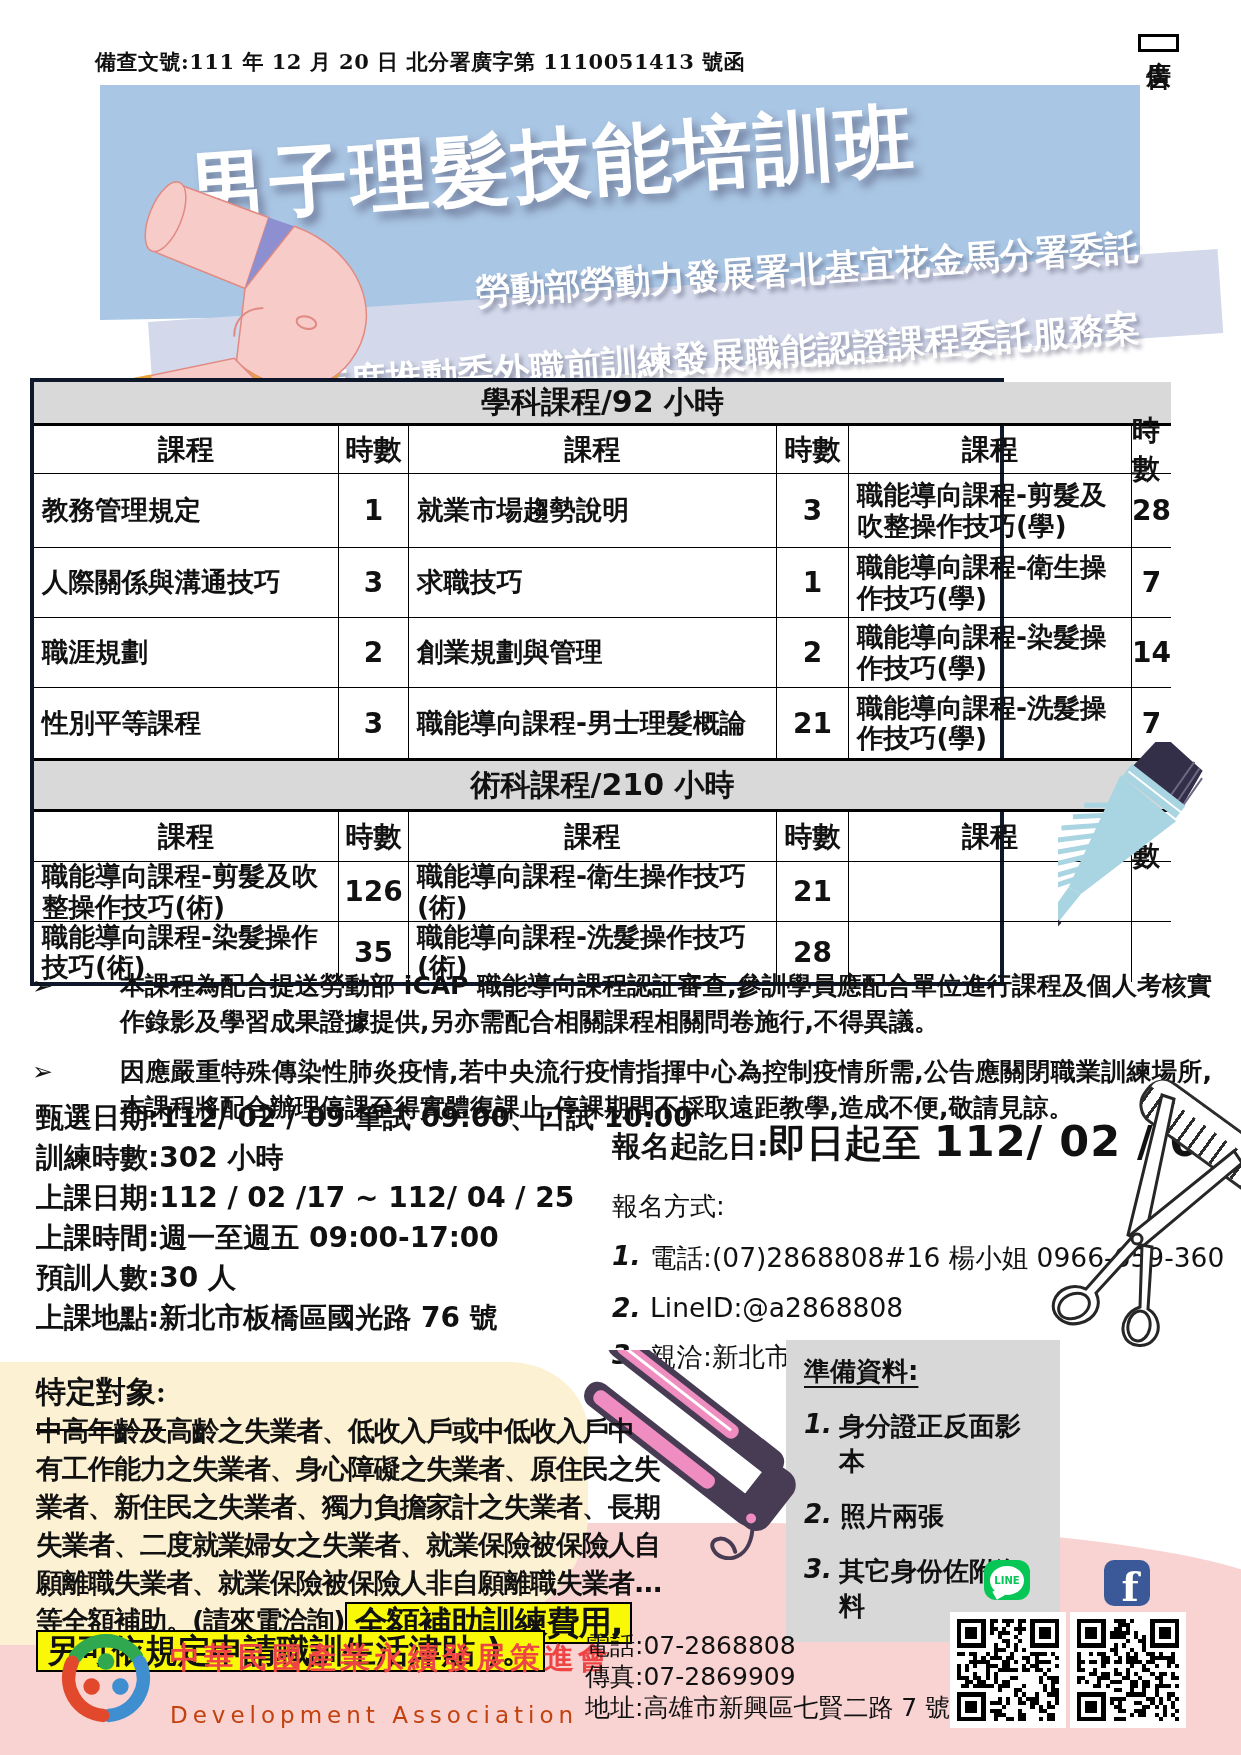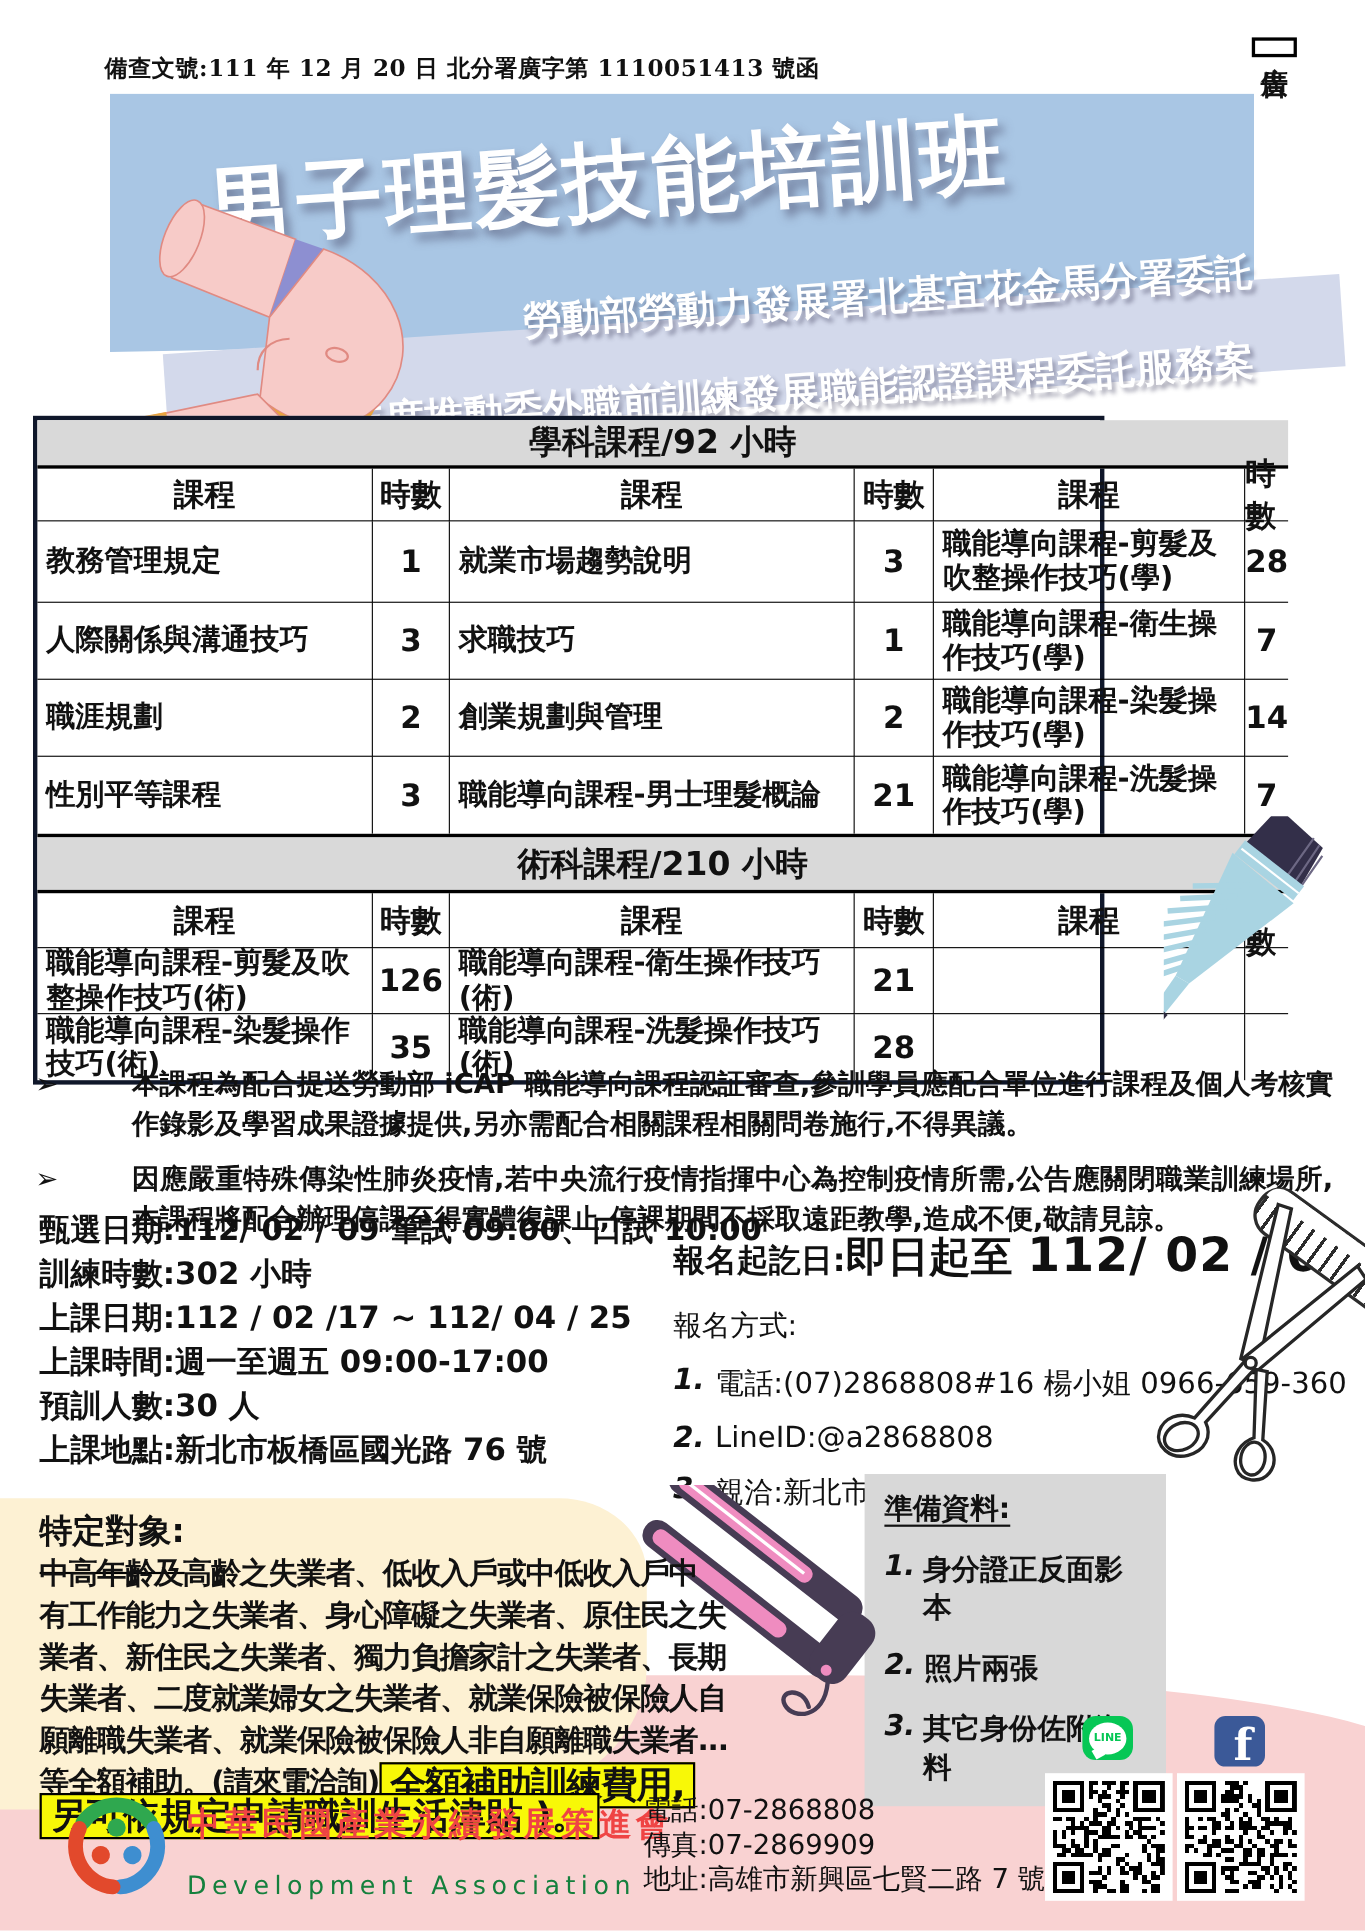--- a/index.html
+++ b/index.html
@@ -66,30 +66,30 @@
   .doc-item{margin-top:20px;display:flex;font-size:26px;font-weight:600;}
   .doc-num{font-weight:800;font-style:italic;width:36px;}
 
   
   .yellow-blob{left:-70px;top:1362px;width:658px;height:283px;background:#fdf1d3;
                border-radius:30px 80px 170px 40px / 30px 70px 130px 40px;}
   .pink-blob{left:-60px;top:1523px;width:1361px;height:320px;background:#f9d2d2;
              border-radius:46% 40% 0 0 / 110px 85px;}
 
   
-  .ta-title{left:36px;top:1372px;font-size:30px;font-weight:700;border-bottom:2.5px solid #000;padding-bottom:16px;}
+  .ta-title{left:36px;top:1372px;font-size:30px;font-weight:700;border-bottom:2.5px solid #000;padding-bottom:16px;font-family:Liberation Serif, serif;}
   .ta-body{left:36px;top:1412px;width:560px;font-size:27px;font-weight:700;line-height:38px;letter-spacing:-1px;white-space:nowrap;}
   .hl{background:#f8f807;border:2.5px solid #000;font-size:33px;font-weight:900;padding:0 8px;line-height:1.15;display:inline-block;}
   .ta-line6{display:flex;}
   .ta-hl2{left:36px;top:1630px;}
 
   
   .org-zh{left:170px;top:1638px;font-size:30px;font-weight:600;color:#ef4444;letter-spacing:4px;white-space:nowrap;}
   .org-en1{left:170px;top:1756px;font-size:23px;color:#b91c1c;letter-spacing:1.2px;white-space:nowrap;text-align:center;}
-  .org-en2{left:170px;top:1702px;font-size:23px;color:#15803d;letter-spacing:5px;white-space:nowrap;}
+  .org-en2{left:170px;top:1702px;font-size:23px;color:#c2410c;letter-spacing:5px;white-space:nowrap;}
   .contact{left:585px;top:1630px;font-size:25px;font-weight:500;line-height:31px;white-space:nowrap;}
 
   .line-icon{left:984px;top:1560px;width:46px;height:40px;background:#06C755;border-radius:12px;
              display:flex;align-items:center;justify-content:center;}
   .line-bubble{width:34px;height:29px;background:#fff;border-radius:50%;position:relative;
                display:flex;align-items:center;justify-content:center;}
   .line-bubble::after{content:"";position:absolute;left:4px;bottom:-3px;width:9px;height:9px;background:#fff;
                       transform:rotate(60deg);}
   .line-word{font-size:10px;font-weight:800;color:#06C755;position:relative;z-index:1;}
   .fb-icon{left:1104px;top:1560px;width:46px;height:46px;background:#3b5998;border-radius:10px;

